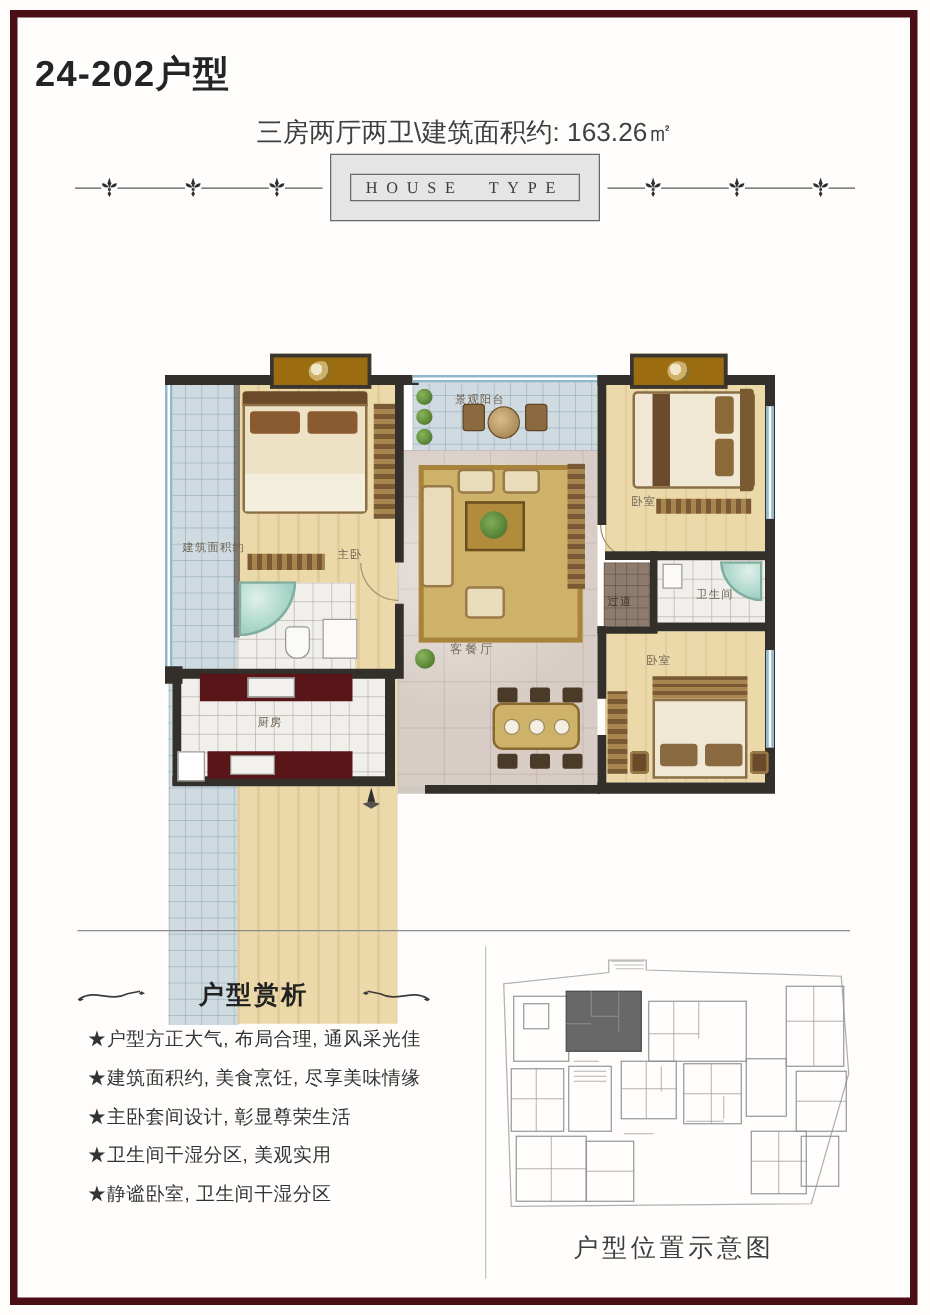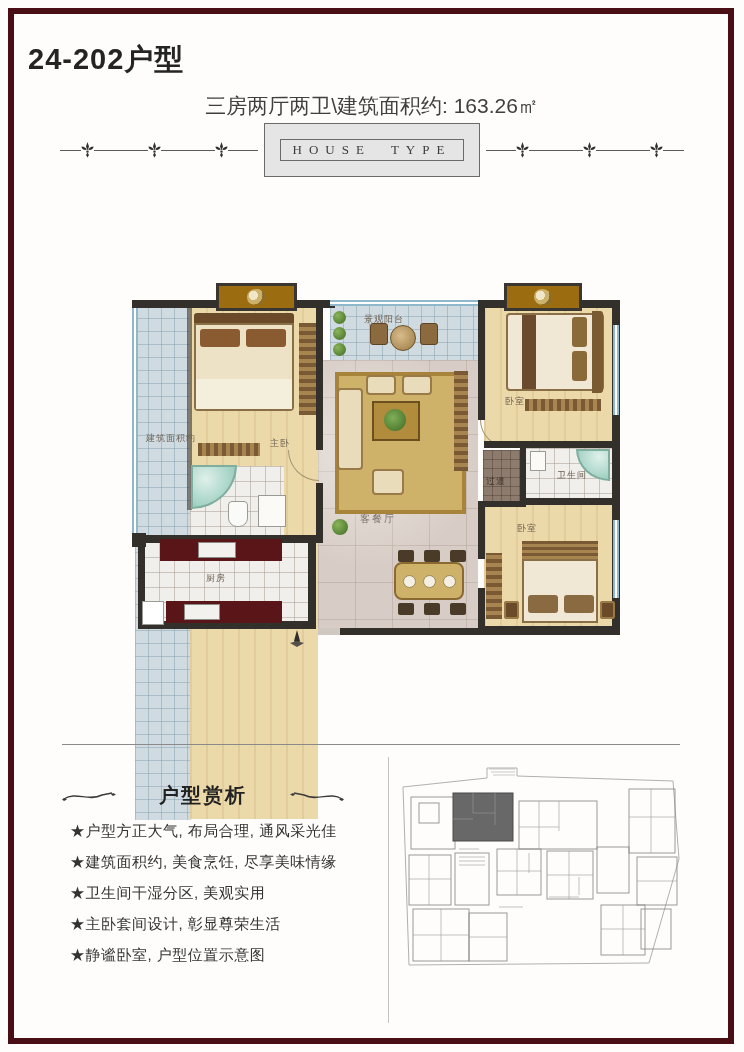--- a/index.html
+++ b/index.html
@@ -244,23 +244,23 @@
     <svg width="56" height="12" viewBox="0 0 56 12" style="transform:scaleX(-1)">
       <path d="M2,9 C14,1 26,12 40,5 L50,3" stroke="#3c3c3c" stroke-width="1.4" fill="none"></path>
       <polygon points="51,3 54,4.5 51,6 49,4.5" fill="#3c3c3c"></polygon>
       <polygon points="2,8 5,9.5 2,11 0,9.5" fill="#3c3c3c"></polygon>
     </svg>
   </div>
 
   <ul class="points">
     <li>★户型方正大气, 布局合理, 通风采光佳</li>
     <li>★建筑面积约, 美食烹饪, 尽享美味情缘</li>
+    <li>★主卧套间设计, 彰显尊荣生活</li>
     <li>★卫生间干湿分区, 美观实用</li>
-    <li>★主卧套间设计, 彰显尊荣生活</li>
-    <li>★静谧卧室, 户型位置示意图</li>
+    <li>★静谧卧室, 卫生间干湿分区</li>
   </ul>
 
   <div class="siteplan">
     <svg width="300" height="226" viewBox="0 0 300 226">
       <g stroke="#b0b0b0" stroke-width="1" fill="none">
         <path d="M14,30 L98,21 L98,11 L128,11 L128,19 L284,24 L290,102 L260,206 L20,208 Z"></path>
       </g>
       <g stroke="#a8a8a8" stroke-width="0.6" fill="none">
         <path d="M100,12 h26 M102,15 h24 M104,18 h22"></path>
       </g>
@@ -285,14 +285,15 @@
         <path d="M24,178 h56 M52,152 v52 M80,180 h38 M212,172 h44 M234,148 v50"></path>
         <path d="M70,100 h26 M70,104 h26 M70,108 h26 M40,98 v50 M20,122 h42"></path>
         <path d="M108,114 h44 M128,92 v46 M158,118 h46 M180,94 v48 M248,124 h40"></path>
         <path d="M70,92 h20 M160,140 h30 M110,150 h24 M190,120 v18 M140,96 v20"></path>
       </g>
       <rect x="64" y="36" width="60" height="48" fill="#686868" stroke="#4a4a4a" stroke-width="1"></rect>
       <g stroke="#8d8d8d" stroke-width="0.8" fill="none">
         <path d="M84,36 v20 M84,56 h22 M106,36 v32 M64,62 h20"></path>
       </g>
     </svg>
+    <div class="sp-caption">户型位置示意图</div>
   </div>
 </div>
 
 </body></html>

